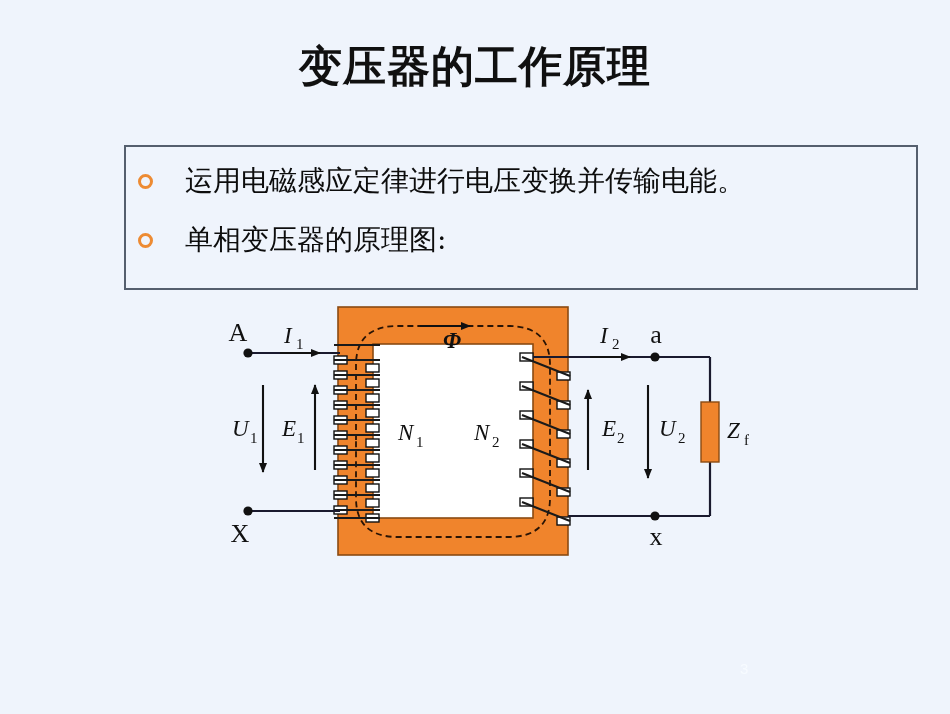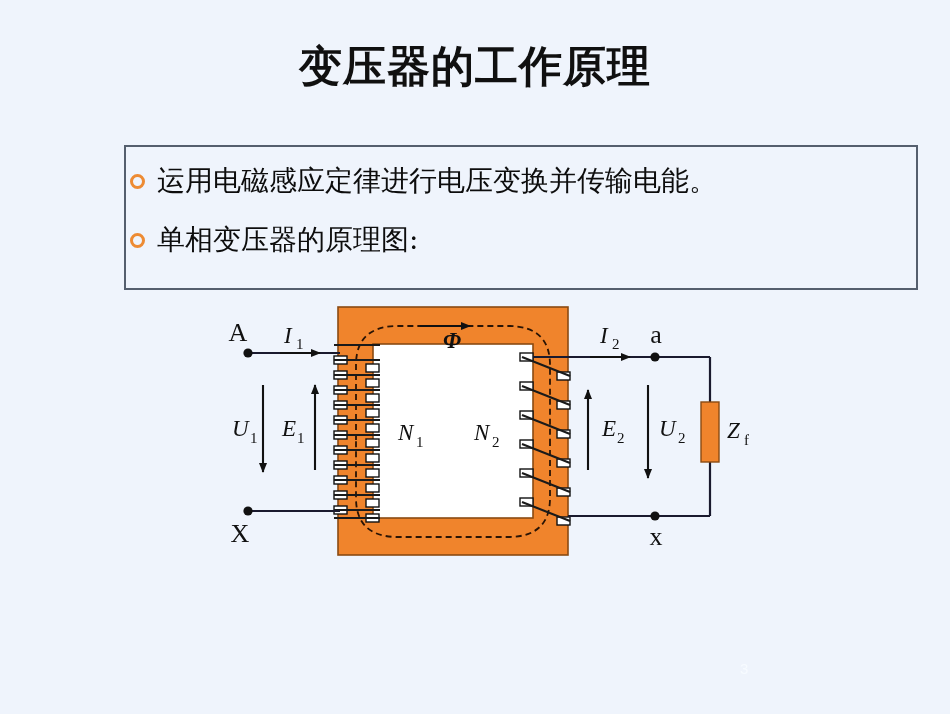--- a/index.html
+++ b/index.html
@@ -44,24 +44,25 @@
     left: 124px;
     top: 145px;
     width: 794px;
     height: 145px;
     border: 2px solid #555f6e;
     box-sizing: border-box;
     background: transparent;
   }
   .bullet-row {
     position: absolute;
-    left: 4px;
+    left: 12px;
     display: flex;
     align-items: center;
     white-space: nowrap;
+    gap: 20px;
   }
   #bullet-row-0 { top: 14px; }
   #bullet-row-1 { top: 73px; justify-content: flex-end; }
 
   .bullet-marker {
     width: 15px;
     height: 15px;
     border: 3px solid #ed8b33;
     border-radius: 50%;
     box-sizing: border-box;

